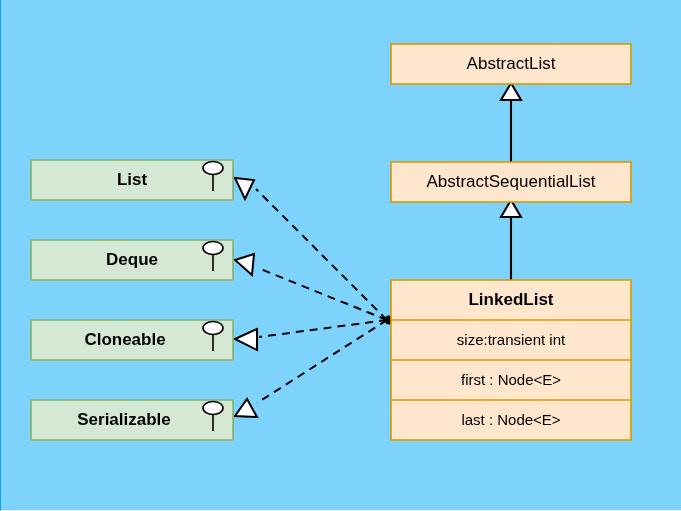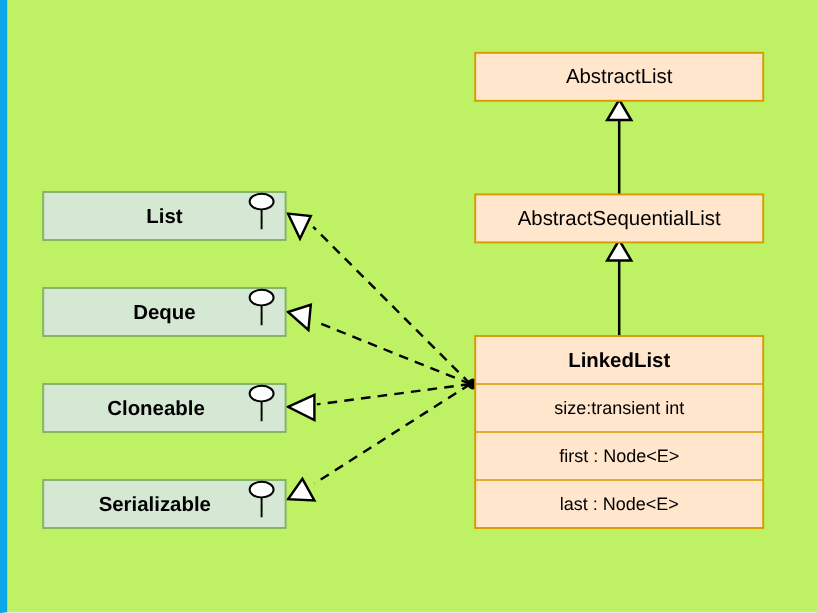--- a/index.html
+++ b/index.html
@@ -10,23 +10,23 @@
     width: 681px;
     height: 511px;
     background: #f5f5f5;
     font-family: "Liberation Sans", sans-serif;
     overflow: hidden;
   }
   #diagram-canvas {
     position: relative;
     width: 681px;
     height: 511px;
-    background: #bef264;
+    background: #7dd3fc;
     box-sizing: border-box;
-    border-left: 6px solid #0ea5e9;
+    border-left: 1px solid #0ea5e9;
     border-bottom: 1px solid #e8e8e8;
     text-decoration: underline;
   }
   svg#uml {
     display: block;
     width: 681px;
     height: 511px;
   }
   .cls-title {
     font-family: "Liberation Sans", sans-serif;

